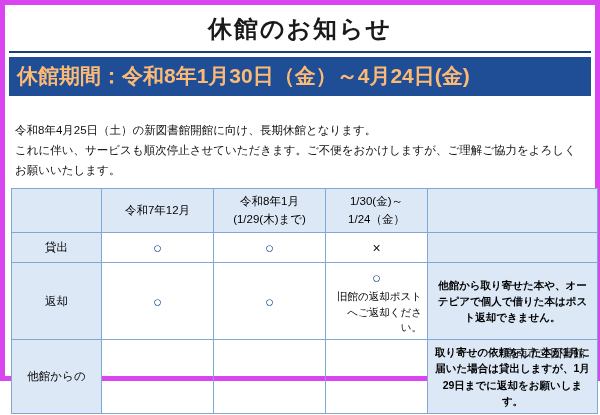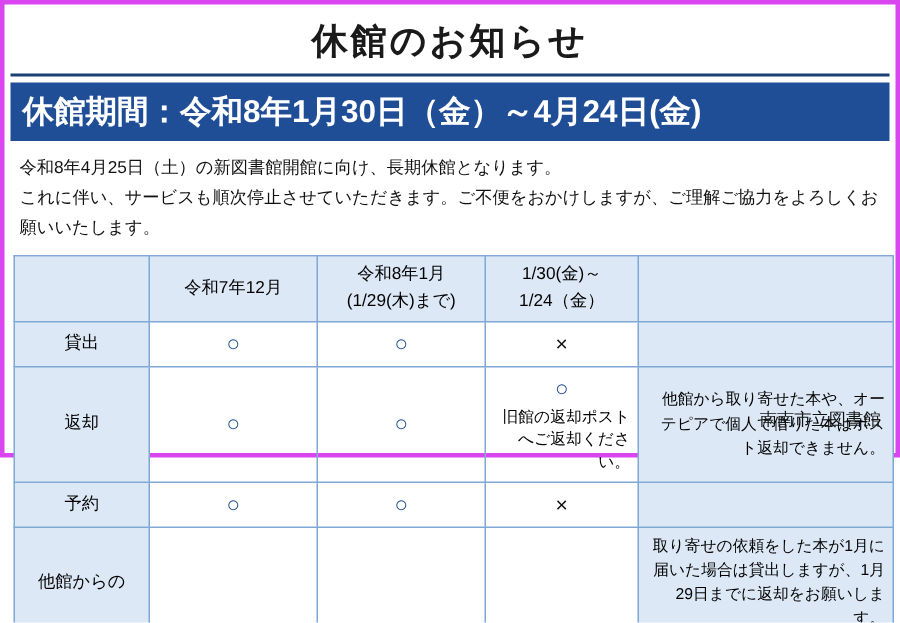--- a/index.html
+++ b/index.html
@@ -10,50 +10,50 @@
     width: 600px;
     height: 415px;
     background: #ffffff;
     font-family: "Liberation Sans", sans-serif;
     color: #000000;
     overflow: hidden;
   }
   .page {
     position: relative;
     width: 600px;
-    height: 305px;
+    height: 381px;
     box-sizing: border-box;
-    border: 3px solid #d946ef;
+    border: 5px solid #d946ef;
     background: #ffffff;
   }
   .title {
     text-align: center;
     font-size: 24px;
     font-weight: bold;
     letter-spacing: 2px;
     padding: 8px 0 6px 0;
     color: #1a1a1a;
   }
   .title-rule {
     height: 2px;
     background: #1a3f73;
     margin: 0 4px 0 4px;
   }
   .band {
     background: #1f4e96;
-    color: #ffffff;
+    color: #fdba74;
     font-size: 21px;
     font-weight: bold;
     letter-spacing: 0px;
     padding: 5px 8px 6px 8px;
     margin: 4px 4px 0 4px;
     white-space: nowrap;
   }
   .lead {
-    padding: 8px 10px 0 10px;
+    padding: 24px 10px 0 10px;
     font-size: 11.5px;
     line-height: 1.75;
     color: #111111;
   }
   .lead p {
     margin: 0;
   }
   table.schedule {
     width: 586px;
     margin: 8px 6px 0 6px;
@@ -92,21 +92,22 @@
     display: block;
     font-size: 10.5px;
     line-height: 1.45;
     margin-top: 1px;
     text-align: right;
   }
   td.note-cell {
     background: #dce8f5;
     font-size: 10.5px;
     line-height: 1.55;
-    text-align: right;
+    text-align: center;
+    font-weight: bold;
   }
   td.empty-note {
     background: #dce8f5;
   }
   .circle {
     color: #1f4e96;
     font-size: 15px;
   }
   .cross {
     color: #111111;
@@ -170,27 +171,20 @@
         <td class="rowhead">返却</td>
         <td class="mark"><span class="circle">○</span></td>
         <td class="mark"><span class="circle">○</span></td>
         <td class="mark">
           <span class="circle">○</span>
           <span class="note">旧館の返却ポストへご返却ください。</span>
         </td>
         <td class="note-cell">他館から取り寄せた本や、オーテピアで個人で借りた本はポスト返却できません。</td>
       </tr>
       <tr>
-        <td class="rowhead">予約</td>
-        <td class="mark"><span class="circle">○</span></td>
-        <td class="mark"><span class="circle">○</span></td>
-        <td class="mark"><span class="cross">×</span></td>
-        <td class="empty-note"></td>
-      </tr>
-      <tr>
         <td class="rowhead">
           <span>他館からの</span><br>
           
         </td>
         <td class="mark"></td>
         <td class="mark"></td>
         <td class="mark"></td>
         <td class="note-cell">取り寄せの依頼をした本が1月に届いた場合は貸出しますが、1月29日までに返却をお願いします。</td>
       </tr>
     </tbody>

